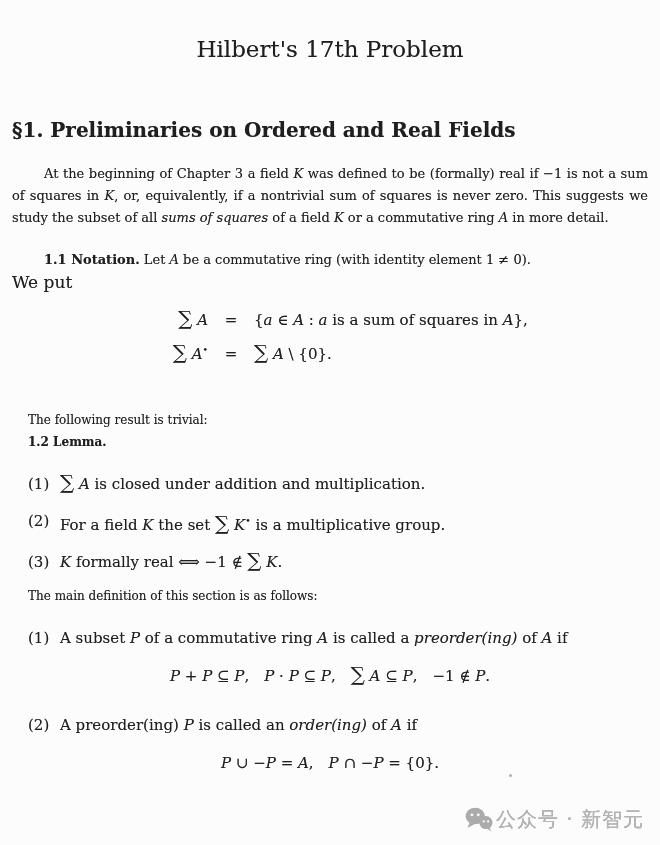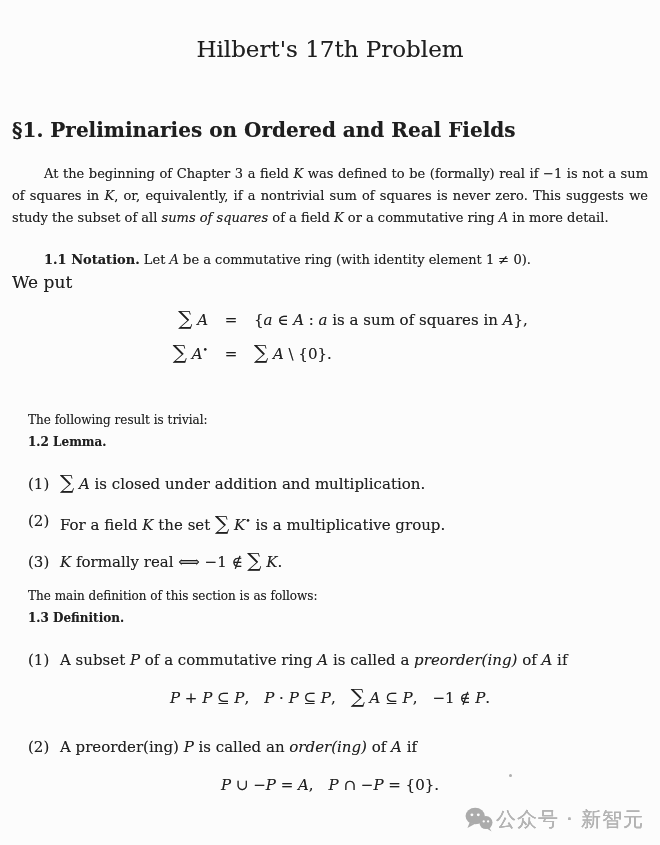--- a/index.html
+++ b/index.html
@@ -89,21 +89,20 @@
       <span class="marker">(2)</span>
       <span class="item-text"><span>For a field </span><span class="st-i">K</span><span> the set </span><span class="st-sum">∑</span><span> </span><span class="st-i">K</span><span class="st-sup">•</span><span> is a multiplicative group.</span></span>
     </div>
     <div class="list-item">
       <span class="marker">(3)</span>
       <span class="item-text"><span class="st-i">K</span><span> formally real ⟺ −1 ∉ </span><span class="st-sum">∑</span><span> </span><span class="st-i">K</span><span>.</span></span>
     </div>
 
     <div class="intro-block def">
       <div>The main definition of this section is as follows:</div>
-      <div class="bold-label">1.3 Definition.</div>
     </div>
 
     <div class="list-item first">
       <span class="marker">(1)</span>
       <span class="item-text"><span>A subset </span><span class="st-i">P</span><span> of a commutative ring </span><span class="st-i">A</span><span> is called a </span><span class="st-i">preorder(ing)</span><span> of </span><span class="st-i">A</span><span> if</span></span>
     </div>
     <div class="formula"><span class="st-i">P</span><span> + </span><span class="st-i">P</span><span> ⊆ </span><span class="st-i">P</span><span>, </span><span class="st-i">P</span><span> · </span><span class="st-i">P</span><span> ⊆ </span><span class="st-i">P</span><span>, </span><span class="st-sum">∑</span><span> </span><span class="st-i">A</span><span> ⊆ </span><span class="st-i">P</span><span>, −1 ∉ </span><span class="st-i">P</span><span>.</span></div>
 
     <div class="list-item" style="margin-top:26px;">
       <span class="marker">(2)</span>

